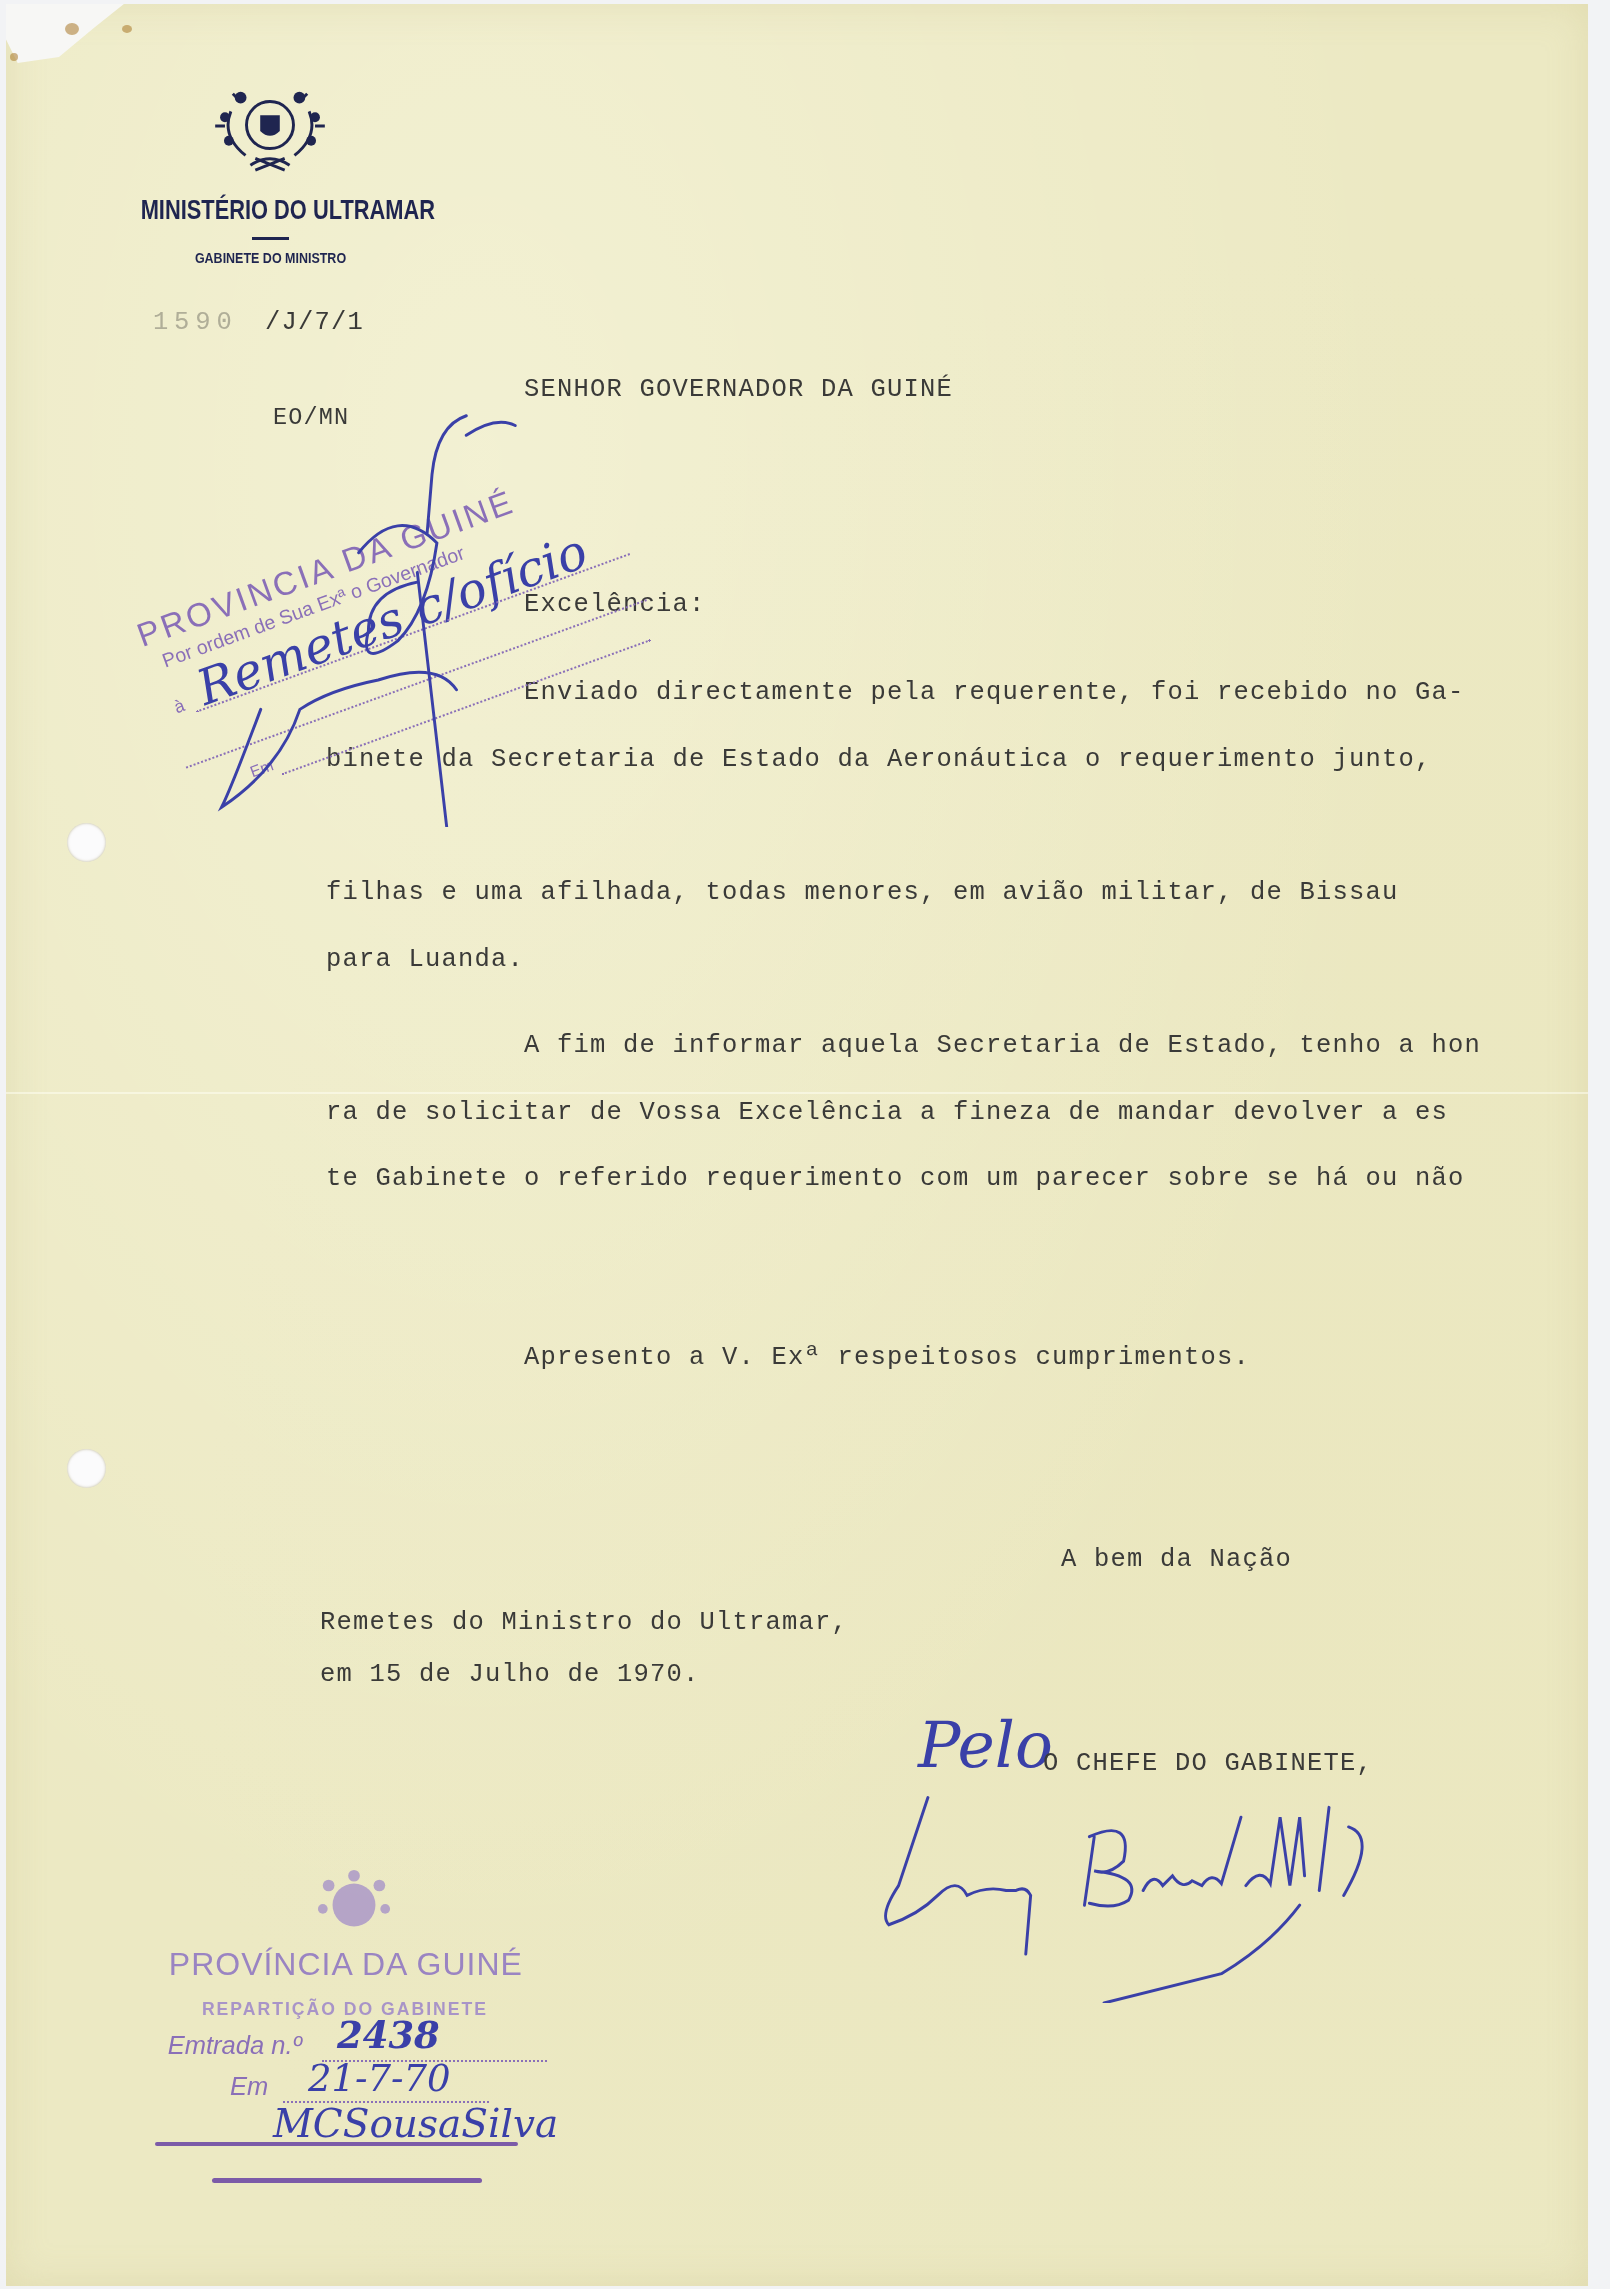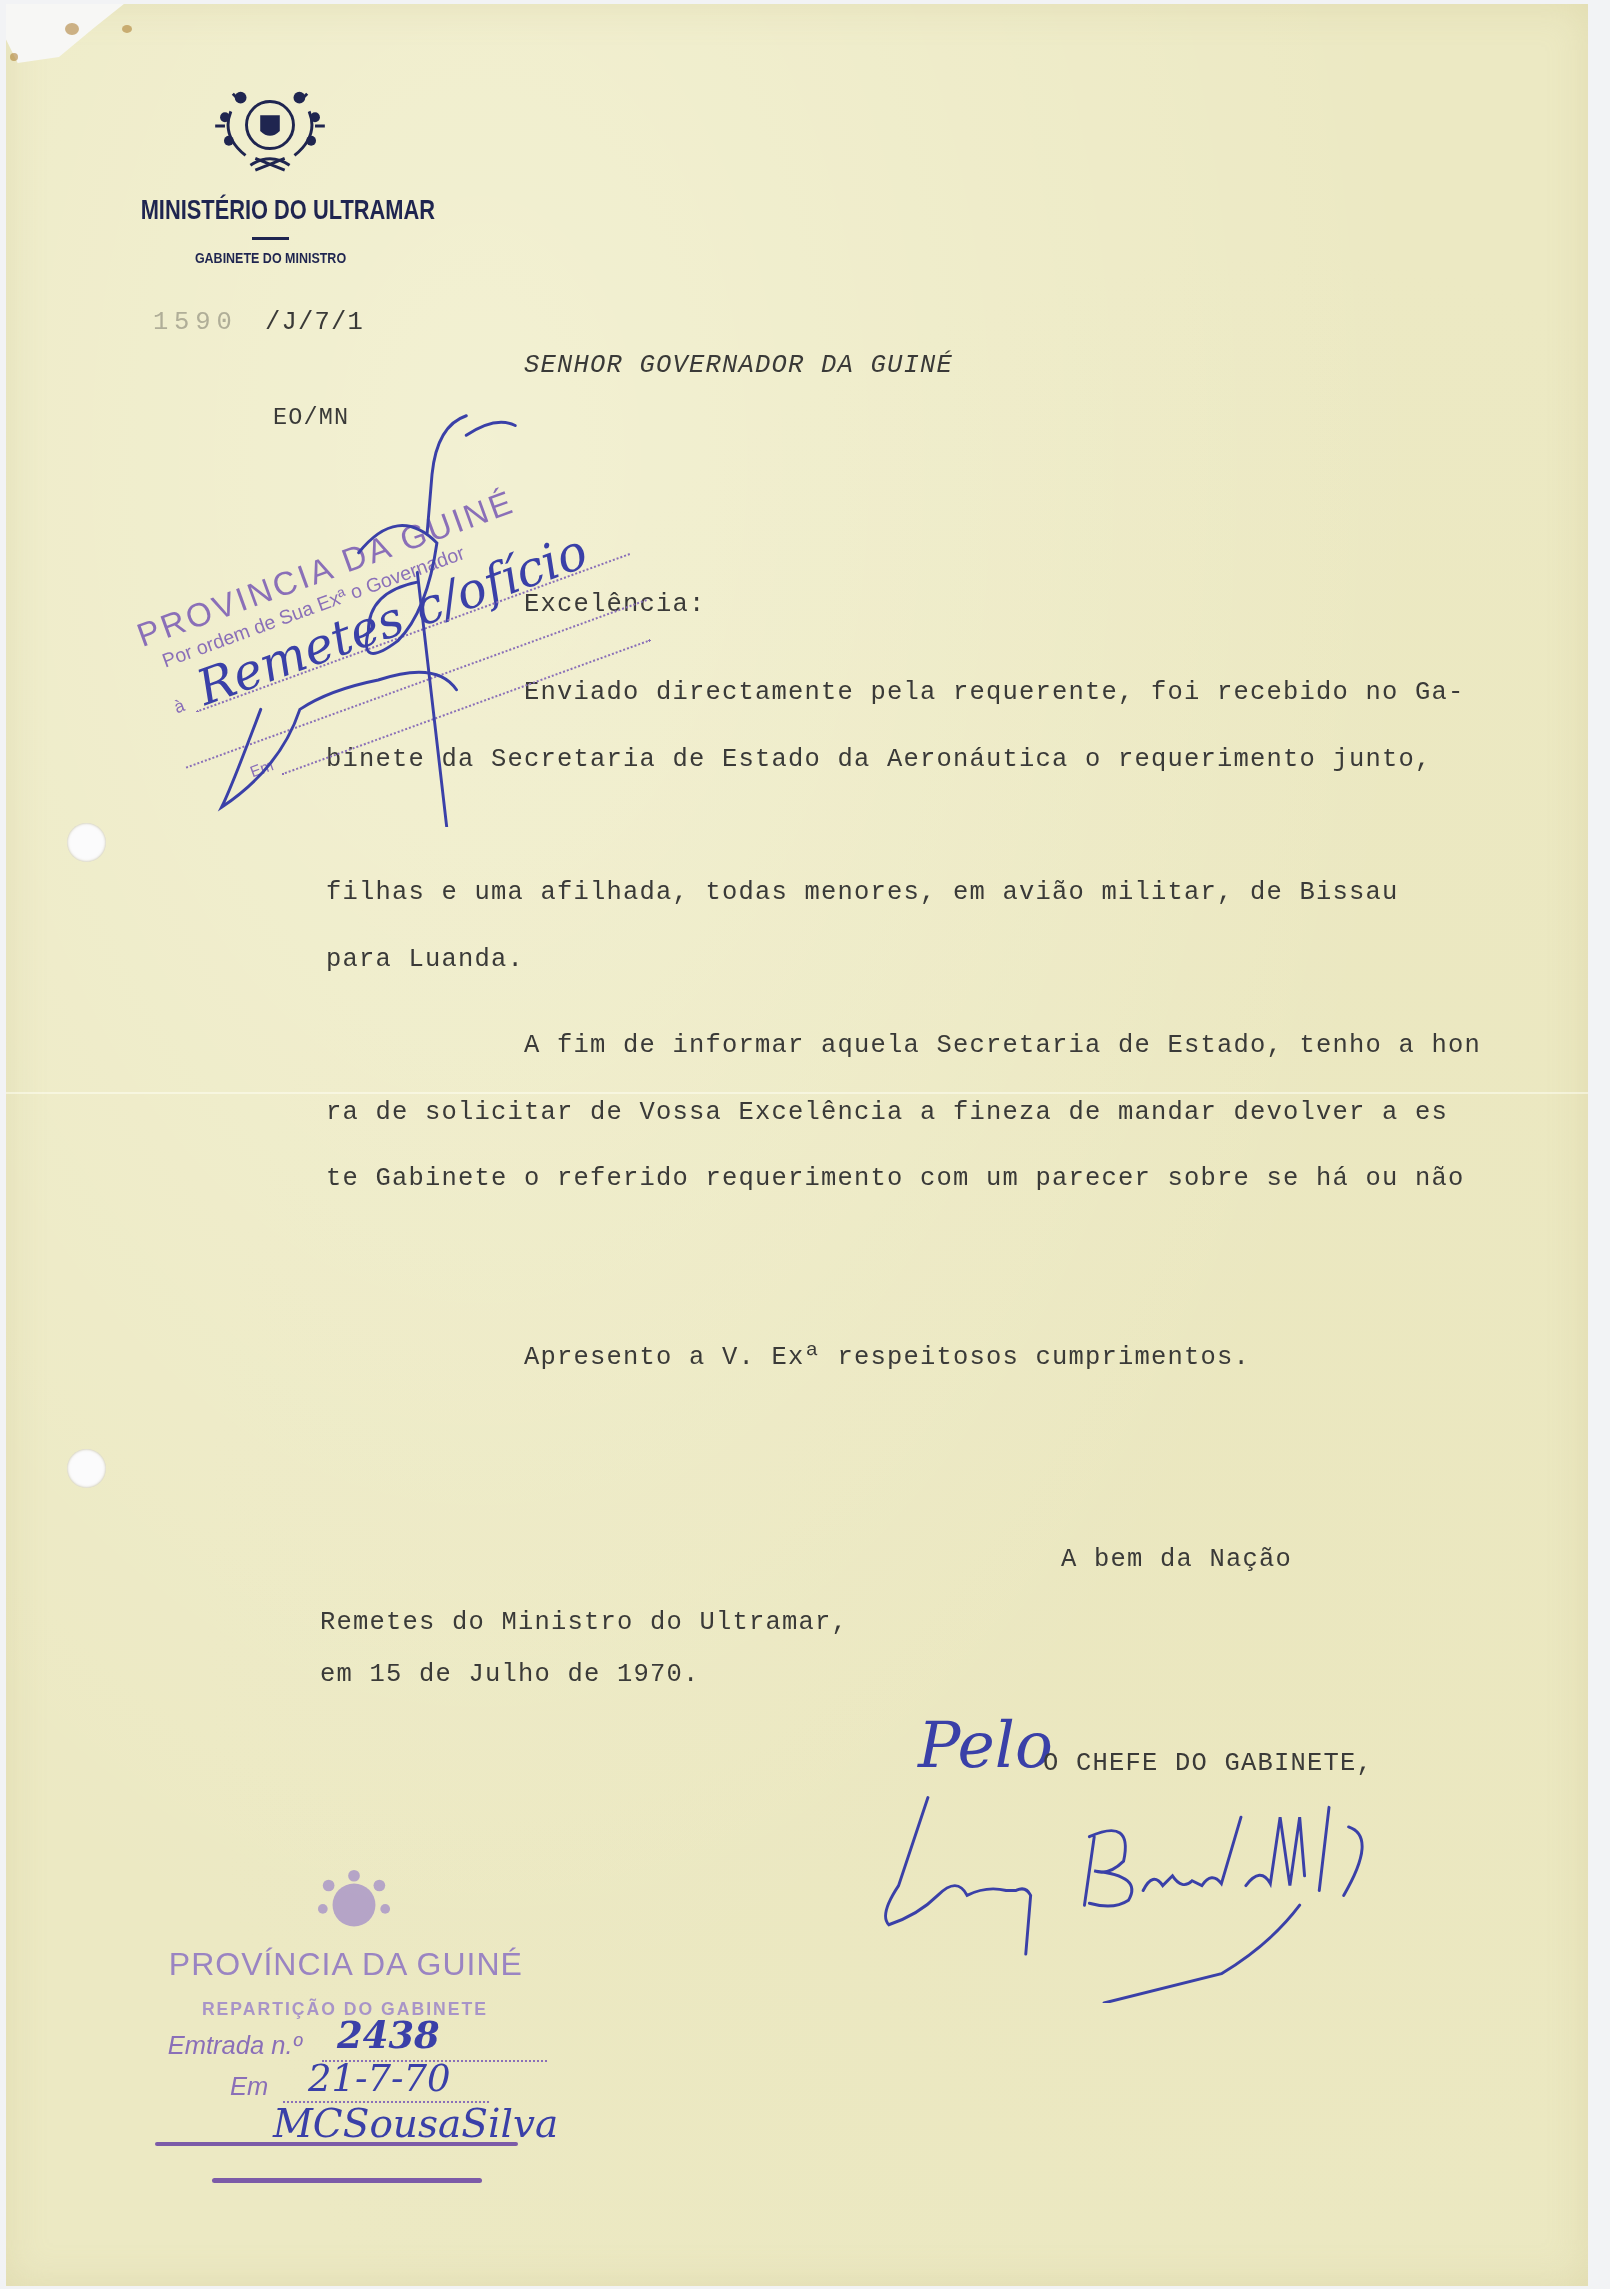--- a/index.html
+++ b/index.html
@@ -39,21 +39,21 @@
   .cabinet {
     font-family: "Liberation Sans", "DejaVu Sans", sans-serif; font-weight: bold;
     font-size: 14.7px; transform: scaleX(0.85); transform-origin: center; white-space: nowrap;
   }
 
   .typed { position: absolute; color: #3a3a38; font-size: 25.5px; letter-spacing: 1.2px; white-space: nowrap; }
   .faint { color: #b0ae98; }
   .ref { left: 103px; top: 304px; margin-left: 44px; }
   .ref .n { letter-spacing: 5.9px; margin-right: 27.4px; }
   .eo { left: 267px; top: 400px; font-size: 23.5px; }
-  .addressee { left: 518px; top: 347px; font-style: italic; }
+  .addressee { left: 518px; top: 371px; }
   .salute { left: 518px; top: 586px; }
   .body-line { left: 320px; }
   .indent { left: 518px; text-align: right; }
 
   
   .ink { color: #8a6fb8; font-family: "Liberation Sans", "DejaVu Sans", sans-serif; position: absolute; white-space: nowrap; }
   .hand { color: #3a40a8; font-family: "DejaVu Serif", "Liberation Serif", serif; font-style: italic; position: absolute; white-space: nowrap; }
   .stamp1 { left: 59px; top: 431px; width: 529px; height: 372px; transform: rotate(-20deg); transform-origin: 0 0; }
   .stamp1 .prov { left: 0; top: 196px; font-size: 33px; letter-spacing: 2.9px; }
   .stamp1 .ordem { left: 14.7px; top: 235px; font-size: 19.6px; }

